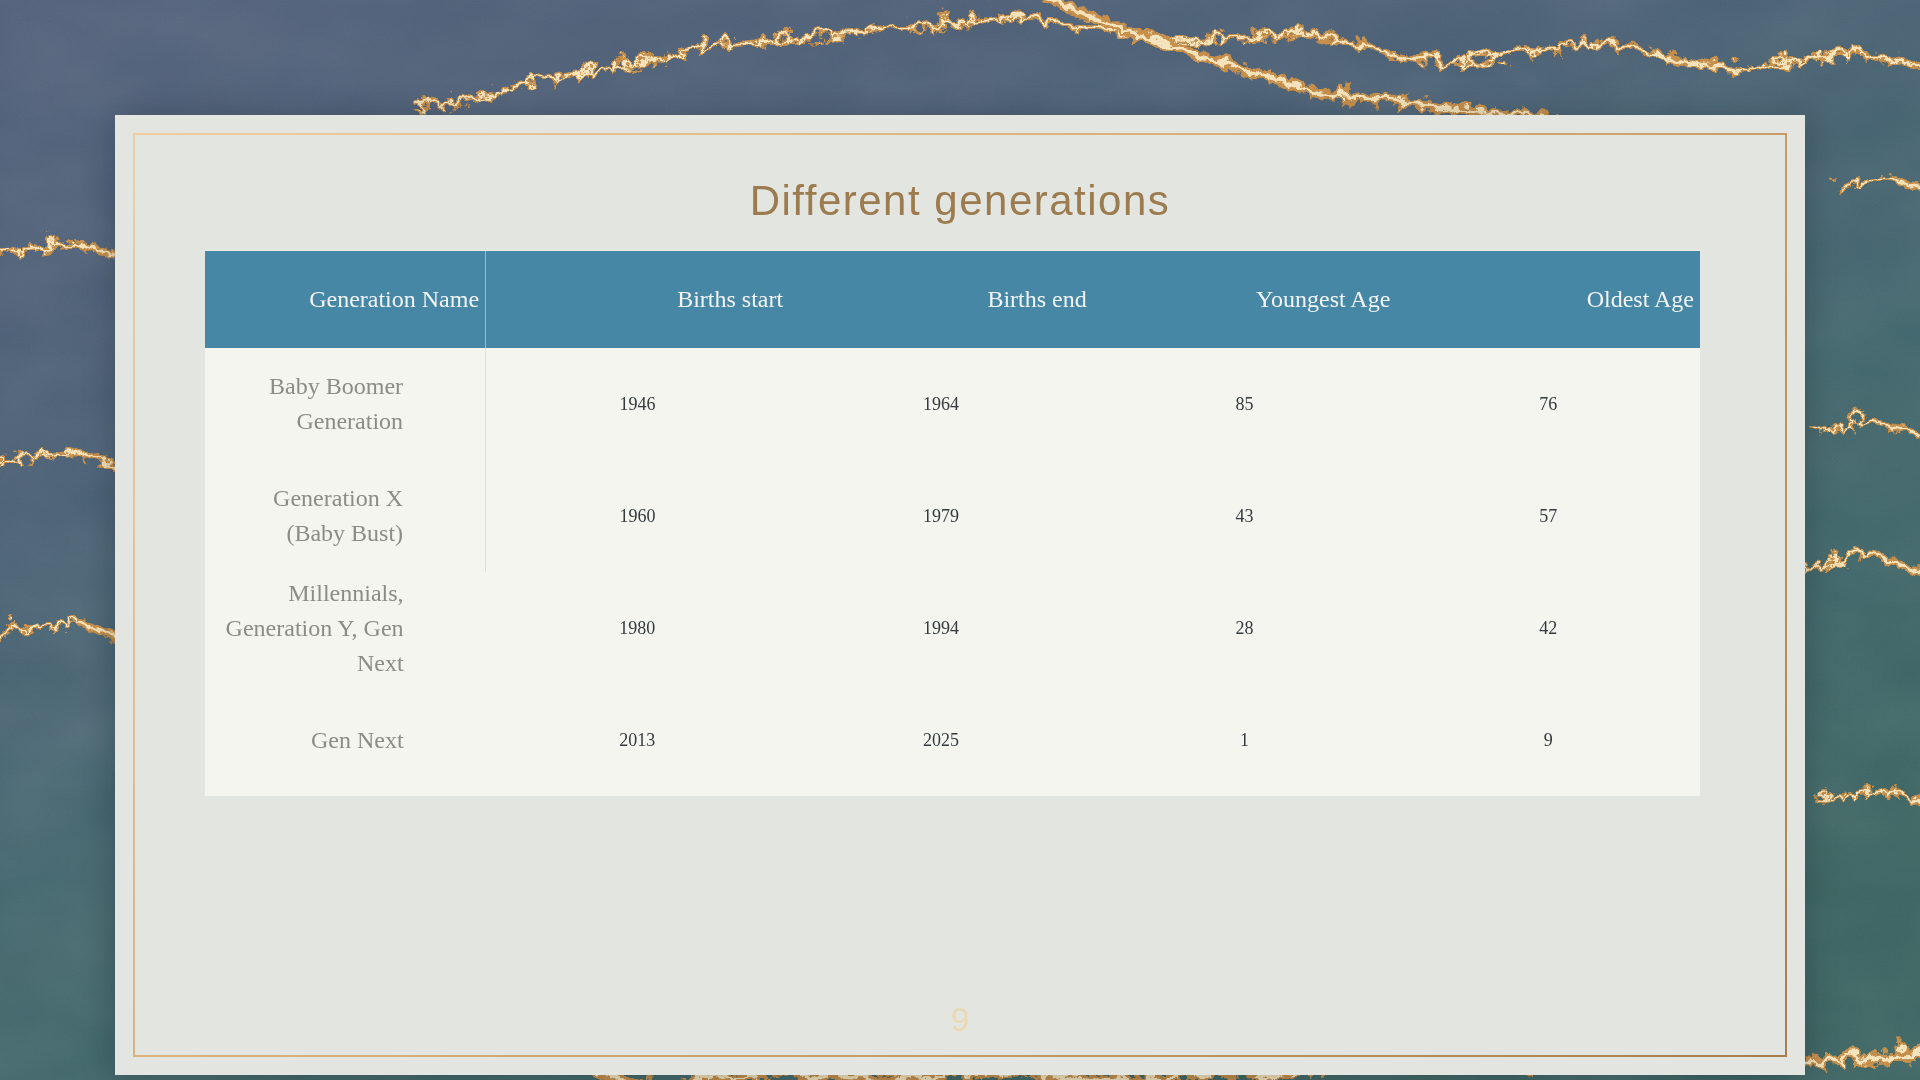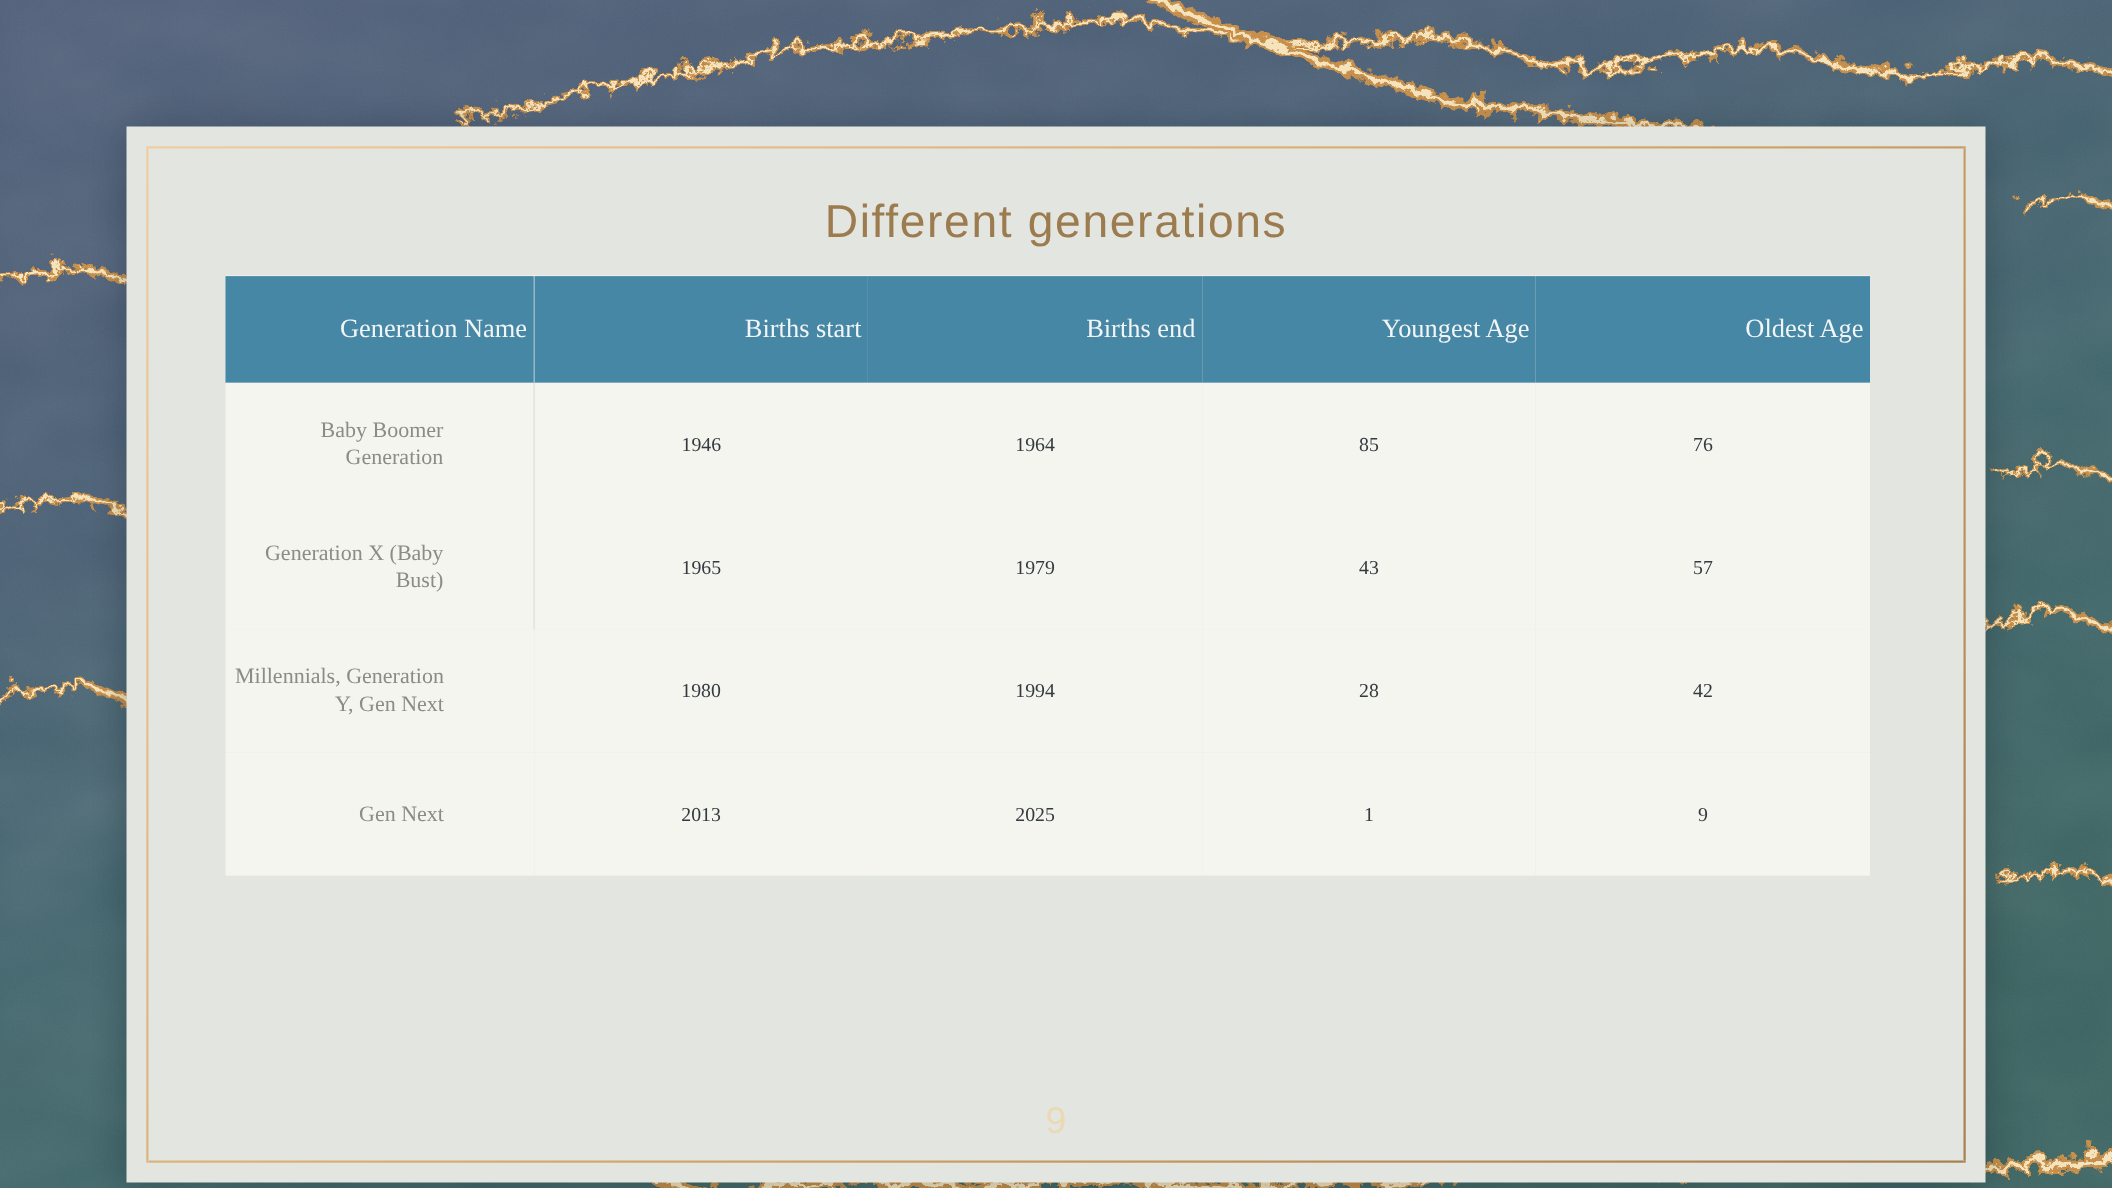--- a/index.html
+++ b/index.html
@@ -84,22 +84,22 @@
     text-align: center;
     vertical-align: middle;
     font-size: 18px;
     color: #343a3f;
     padding: 0 6px;
   }
   table.gen-table tbody td.name-cell {
     text-align: right;
     padding-right: 82px;
     padding-left: 8px;
-    font-size: 20px;
-    line-height: 25px;
+    font-size: 24px;
+    line-height: 35px;
     color: #8c8c87;
   }
   table.gen-table tbody tr:nth-child(-n+2) td.name-cell {
     border-right: 1px solid rgba(130, 150, 160, 0.22);
   }
   
   .page-number {
     position: absolute;
     left: 0; right: 0;
     top: 1000px;
@@ -198,21 +198,21 @@
       <tbody>
         <tr>
           <td class="name-cell">Baby Boomer Generation</td>
           <td>1946</td>
           <td>1964</td>
           <td>85</td>
           <td>76</td>
         </tr>
         <tr>
           <td class="name-cell">Generation X (Baby Bust)</td>
-          <td>1965</td>
+          <td>1960</td>
           <td>1979</td>
           <td>43</td>
           <td>57</td>
         </tr>
         <tr>
           <td class="name-cell">Millennials, Generation Y, Gen Next</td>
           <td>1980</td>
           <td>1994</td>
           <td>28</td>
           <td>42</td>

